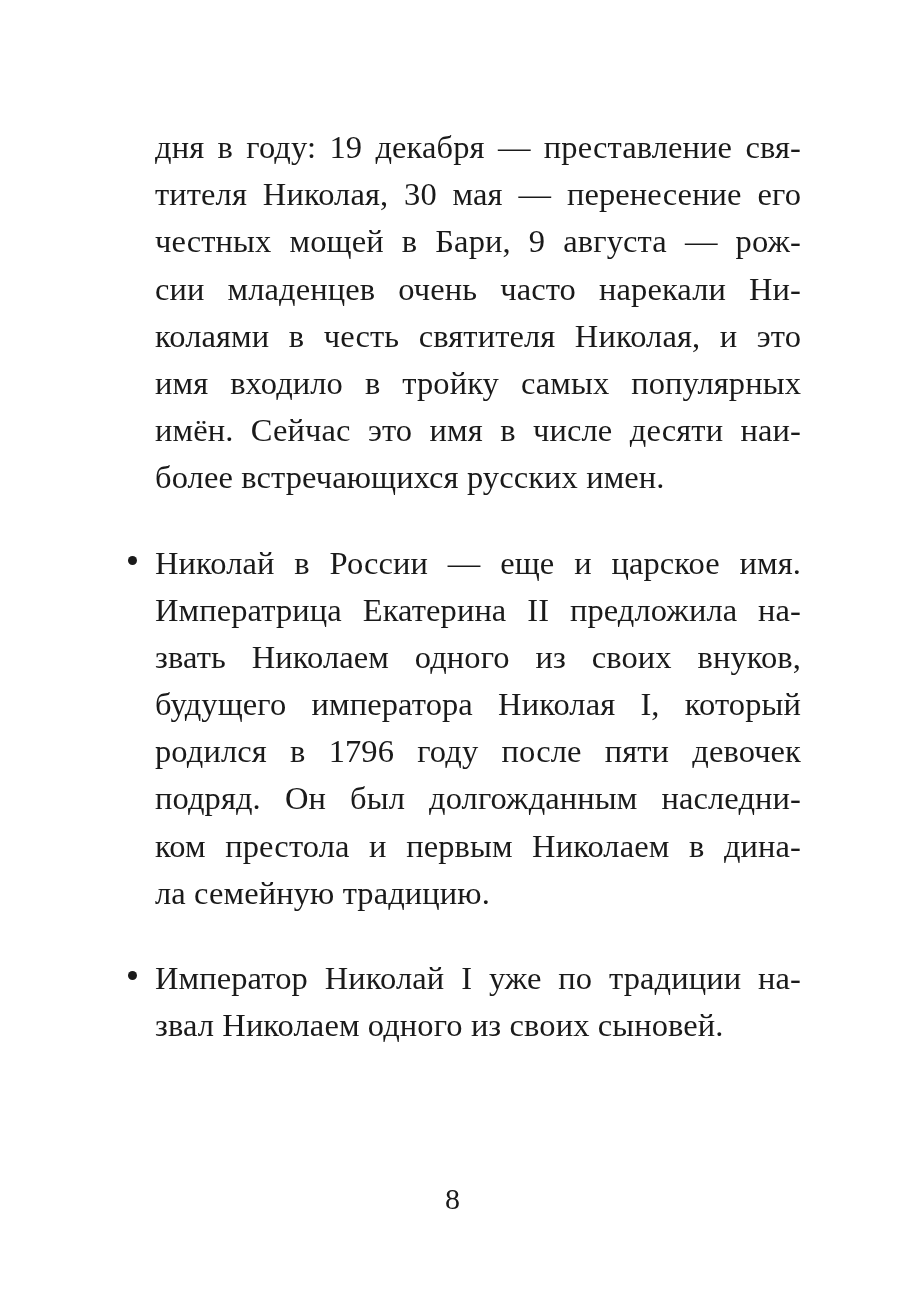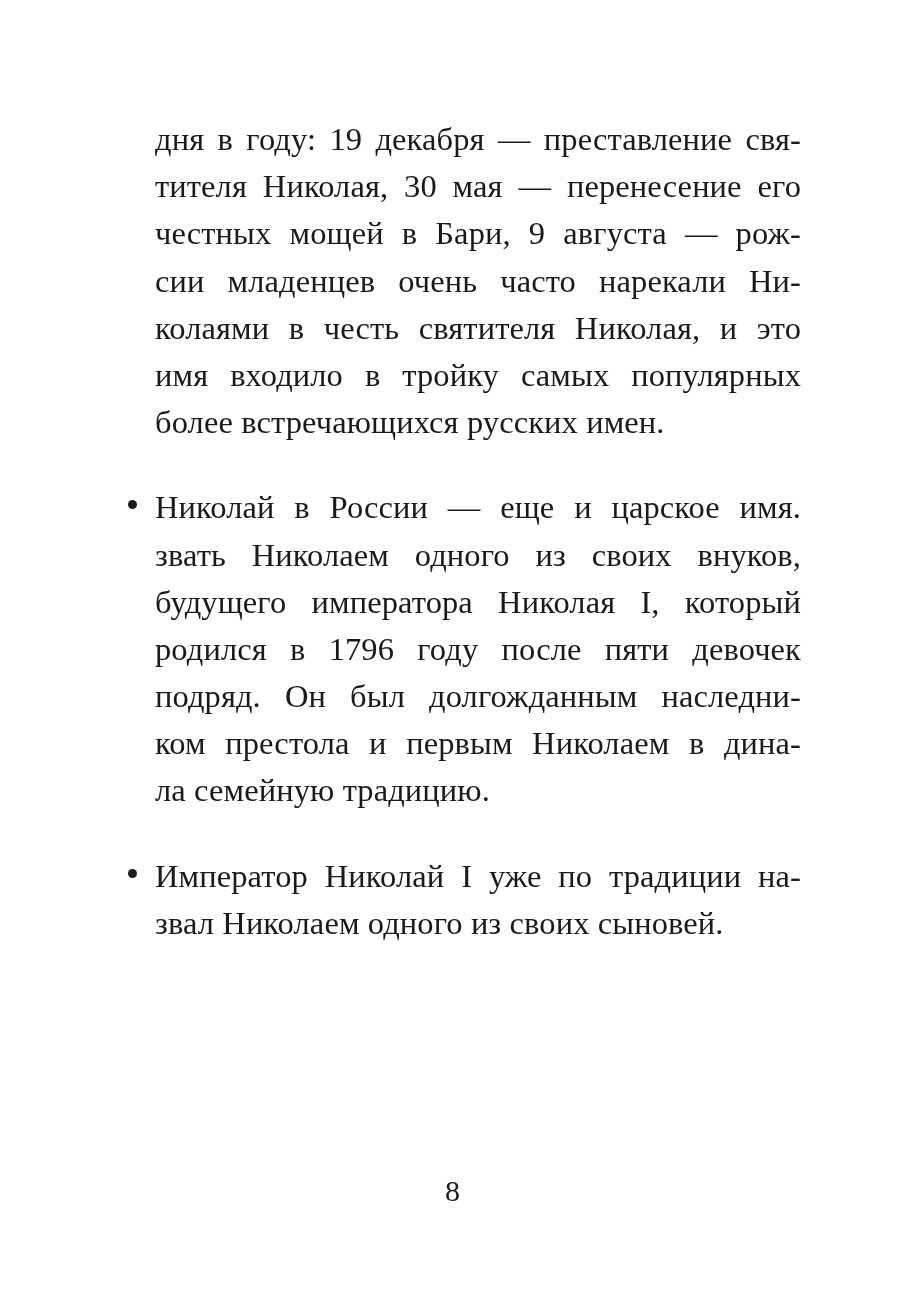--- a/index.html
+++ b/index.html
@@ -10,21 +10,21 @@
   body {
     font-family: "Liberation Serif", "DejaVu Serif", serif;
     color: #1a1a1a;
   }
   #page {
     position: relative;
     width: 905px;
     height: 1209px;
     background: #ffffff;
     overflow: hidden;
-    margin: 8px auto;
+    margin: 16px auto;
     border-radius: 13px;
   }
   #content {
     position: absolute;
     left: 155px;
     top: 108px;
     width: 646px;
   }
   .block {
     position: relative;
@@ -82,26 +82,28 @@
 
   <div id="content">
 
     <div class="block para">
       <span class="line j">дня в году: 19 декабря — преставление свя-</span>
       <span class="line j">тителя Николая, 30 мая — перенесение его</span>
       <span class="line j">честных мощей в Бари, 9 августа — рож-</span>
       <span class="line j">сии младенцев очень часто нарекали Ни-</span>
       <span class="line j">колаями в честь святителя Николая, и это</span>
       <span class="line j">имя входило в тройку самых популярных</span>
+      <span class="line j">имён. Сейчас это имя в числе десяти наи-</span>
       <span class="line last">более встречающихся русских имен.</span>
     </div>
 
     <div class="block bullet">
       <span class="bullet-dot"></span>
       <span class="line j">Николай в России  — еще и царское имя.</span>
+      <span class="line j">Императрица Екатерина II предложила на-</span>
       <span class="line j">звать Николаем одного из своих внуков,</span>
       <span class="line j">будущего императора Николая I, который</span>
       <span class="line j">родился в 1796 году после пяти девочек</span>
       <span class="line j">подряд. Он был долгожданным наследни-</span>
       <span class="line j">ком престола и первым Николаем в дина-</span>
       <span class="line last">ла семейную традицию.</span>
     </div>
 
     <div class="block bullet">
       <span class="bullet-dot"></span>

